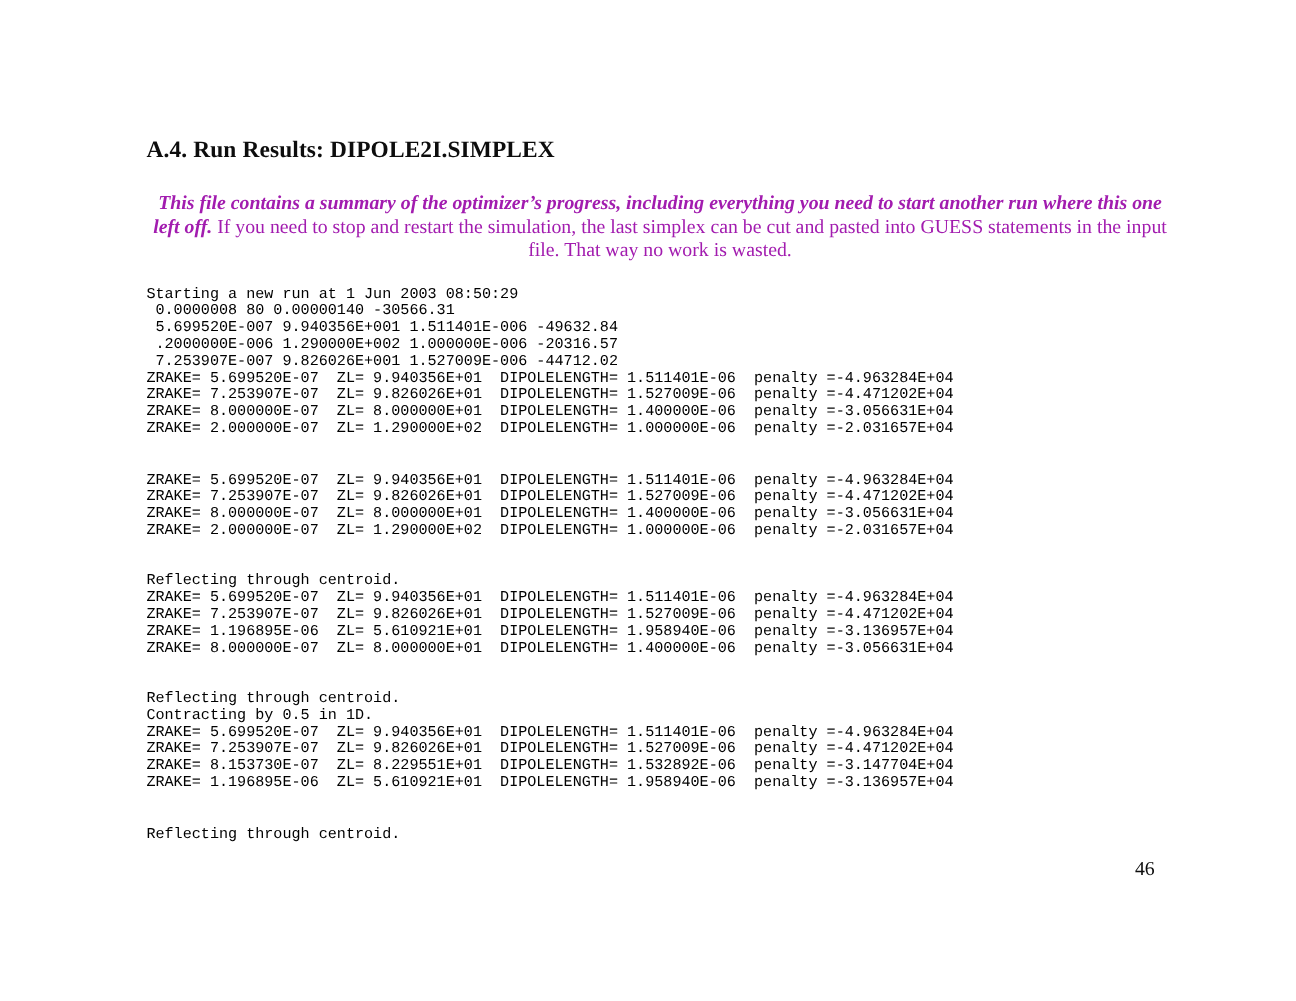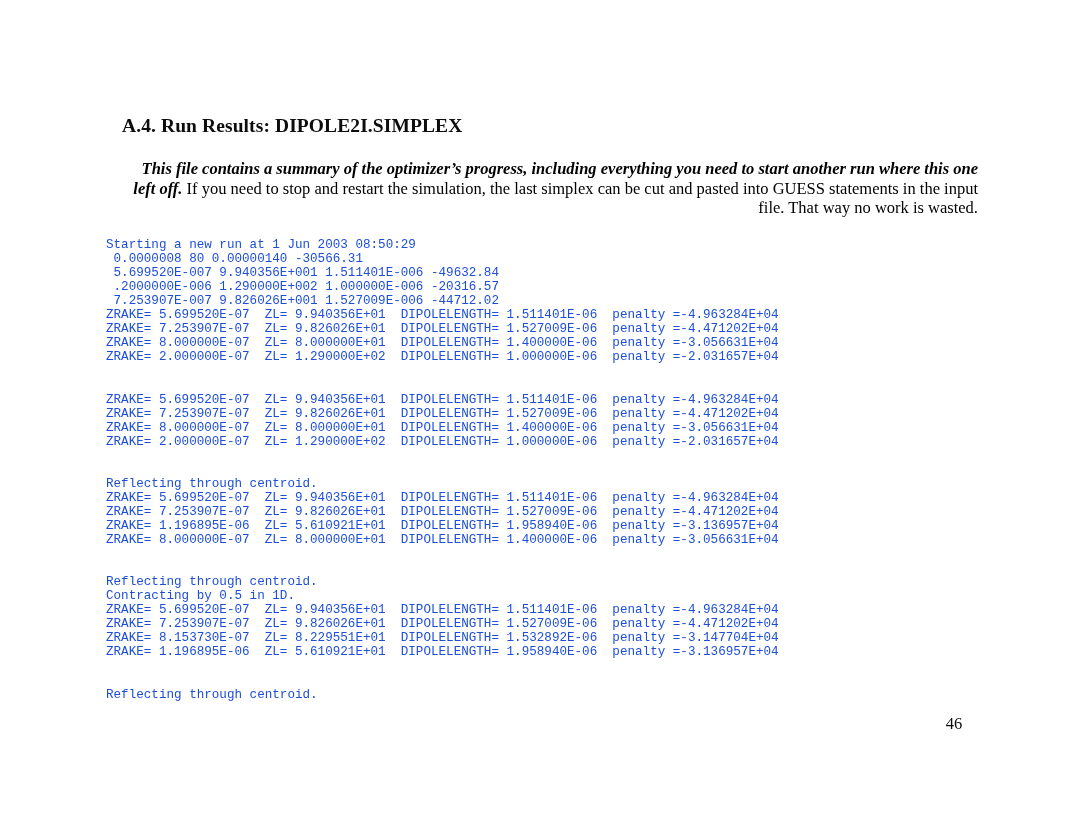--- a/index.html
+++ b/index.html
@@ -42,44 +42,44 @@
     line-height: 1.15;
     color: #0d0d0d;
   }
 
   .intro-paragraph {
     margin: 0;
     padding: 0;
     font-family: "Liberation Serif", serif;
     font-size: 16.5px;
     line-height: 19.7px;
-    text-align: right;
-    color: #000000;
+    text-align: center;
+    color: #a21caf;
     position: absolute;
     top: 44px;
     left: 0;
     width: 856px;
   }
 
   .intro-lead {
     font-weight: bold;
     font-style: italic;
   }
 
   .code-block {
     position: absolute;
-    left: 106px;
+    left: 122px;
     top: 238px;
     margin: 0;
     padding: 0;
     font-family: "Liberation Mono", "DejaVu Sans Mono", monospace;
     font-size: 12.6px;
     line-height: 14.05px;
     white-space: pre;
-    color: #1d4ed8;
+    color: #000000;
     letter-spacing: 0px;
   }
 
   .page-number {
     position: absolute;
     left: 930px;
     top: 714px;
     width: 48px;
     text-align: center;
     font-family: "Liberation Serif", serif;

